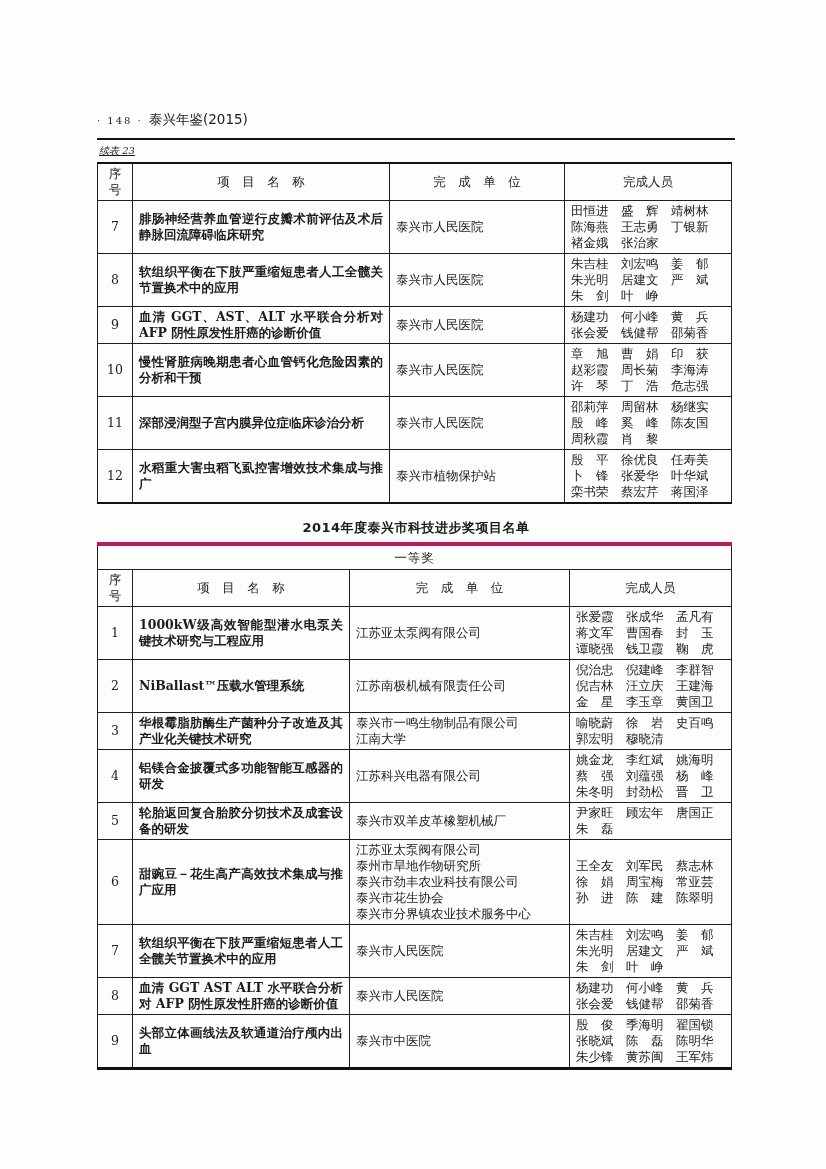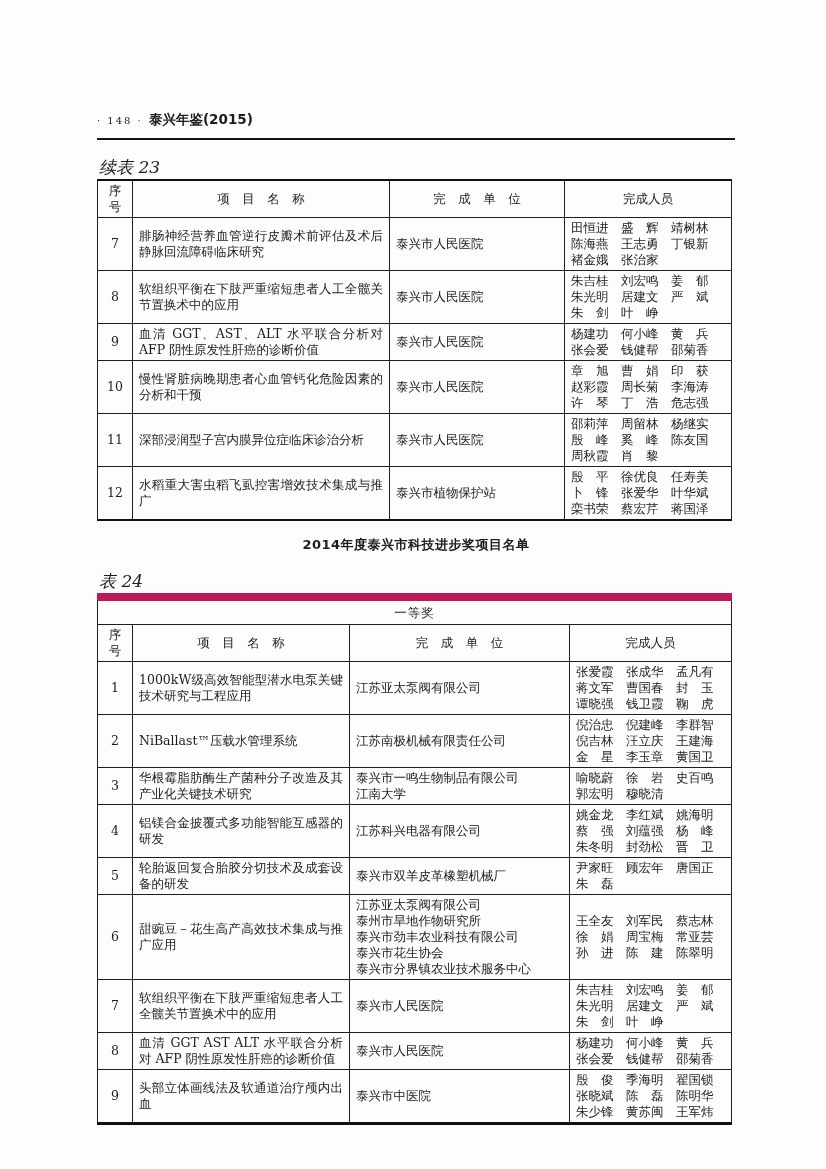--- a/index.html
+++ b/index.html
@@ -9,45 +9,45 @@
     color:#1c1c1c;
     font-family:"DejaVu Serif","Liberation Serif",serif;
     -webkit-font-smoothing:antialiased;
   }
   .page{padding:110px 0 0 97px;width:638px;}
 
   .page-header{font-size:13px;line-height:18px;white-space:nowrap;}
   .page-header .pagenum{letter-spacing:2px;font-size:10px;margin-top:28px;}
   .page-header .booktitle{
     font-family:"DejaVu Sans","Liberation Sans",sans-serif;
-    font-weight:bold;font-size:13.5px;margin-left:2px;
+    font-weight:normal;font-size:13.5px;margin-left:2px;
   }
   .rule{height:2px;background:#141414;margin-top:8px;}
 
-  .caption{font-style:italic;font-size:17px;margin:20px 0 4px 2px;line-height:15px;}
+  .caption{font-style:italic;font-size:10px;margin:3px 0 4px 2px;line-height:15px;text-decoration:underline;}
 
   table.t{
     border-collapse:collapse;
     table-layout:fixed;
     width:508px;
     font-size:12.5px;
     line-height:16px;
   }
   table.t th, table.t td{
     border:1px solid #1f1f1f;
     padding:2px 6px;
     vertical-align:middle;
     overflow:hidden;
   }
   table.t23{border-top:2px solid #111;border-bottom:2px solid #111;}
-  table.t24{border-top:8px solid #be185d;border-bottom:3px solid #111;}
+  table.t24{border-top:4px solid #be185d;border-bottom:3px solid #111;}
   thead th{font-weight:normal;text-align:center;height:24px;}
   tr.group-row th{height:19px;font-weight:normal;letter-spacing:1px;}
   td.c-no{text-align:center;}
-  td.c-project{text-align:justify;padding:3px 5px 3px 7px;}
+  td.c-project{text-align:justify;padding:3px 5px 3px 7px;font-weight:bold;}
   td.c-unit div, td.c-people div{white-space:nowrap;}
   td.c-unit{padding-left:7px;}
   td.c-people{padding-left:7px;margin-top:12px;}
 
   h1.section-title{
     font-family:"DejaVu Sans","Liberation Sans",sans-serif;
     font-weight:bold;
     font-size:13px;
     text-align:center;
     margin:15px 0 5px 0;
@@ -152,21 +152,20 @@
             <div>殷　平　徐优良　任寿美</div>
             <div>卜　锋　张爱华　叶华斌</div>
             <div>栾书荣　蔡宏芹　蒋国泽</div>
           </td>
         </tr>
       </tbody>
   </table>
 
   <h1 class="section-title">2014年度泰兴市科技进步奖项目名单</h1>
 
-  <div class="caption">表 24</div>
 
   <table class="t t24">
     <colgroup>
       <col style="width:35px">
         <col style="width:217px">
         <col style="width:220px">
         <col style="width:162px">
     </colgroup>
     <thead>
       <tr class="group-row">

